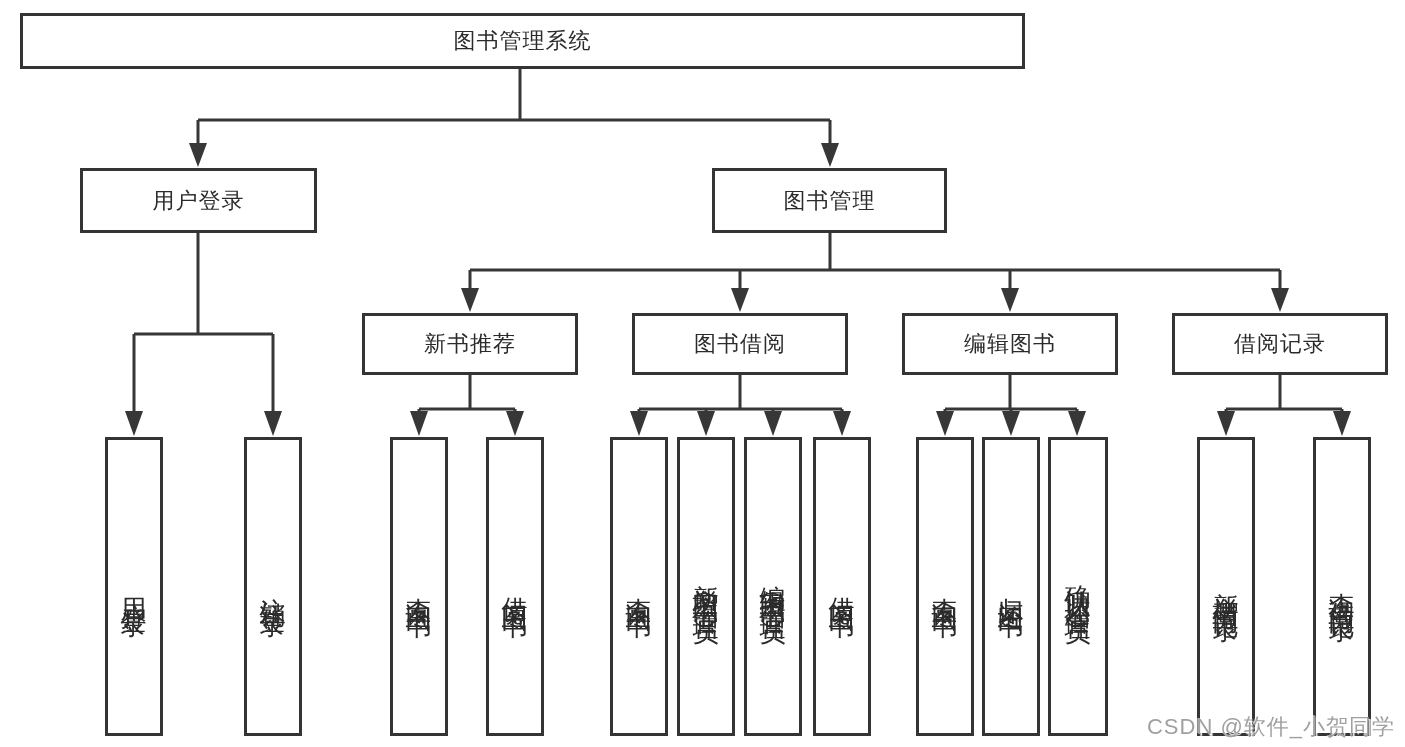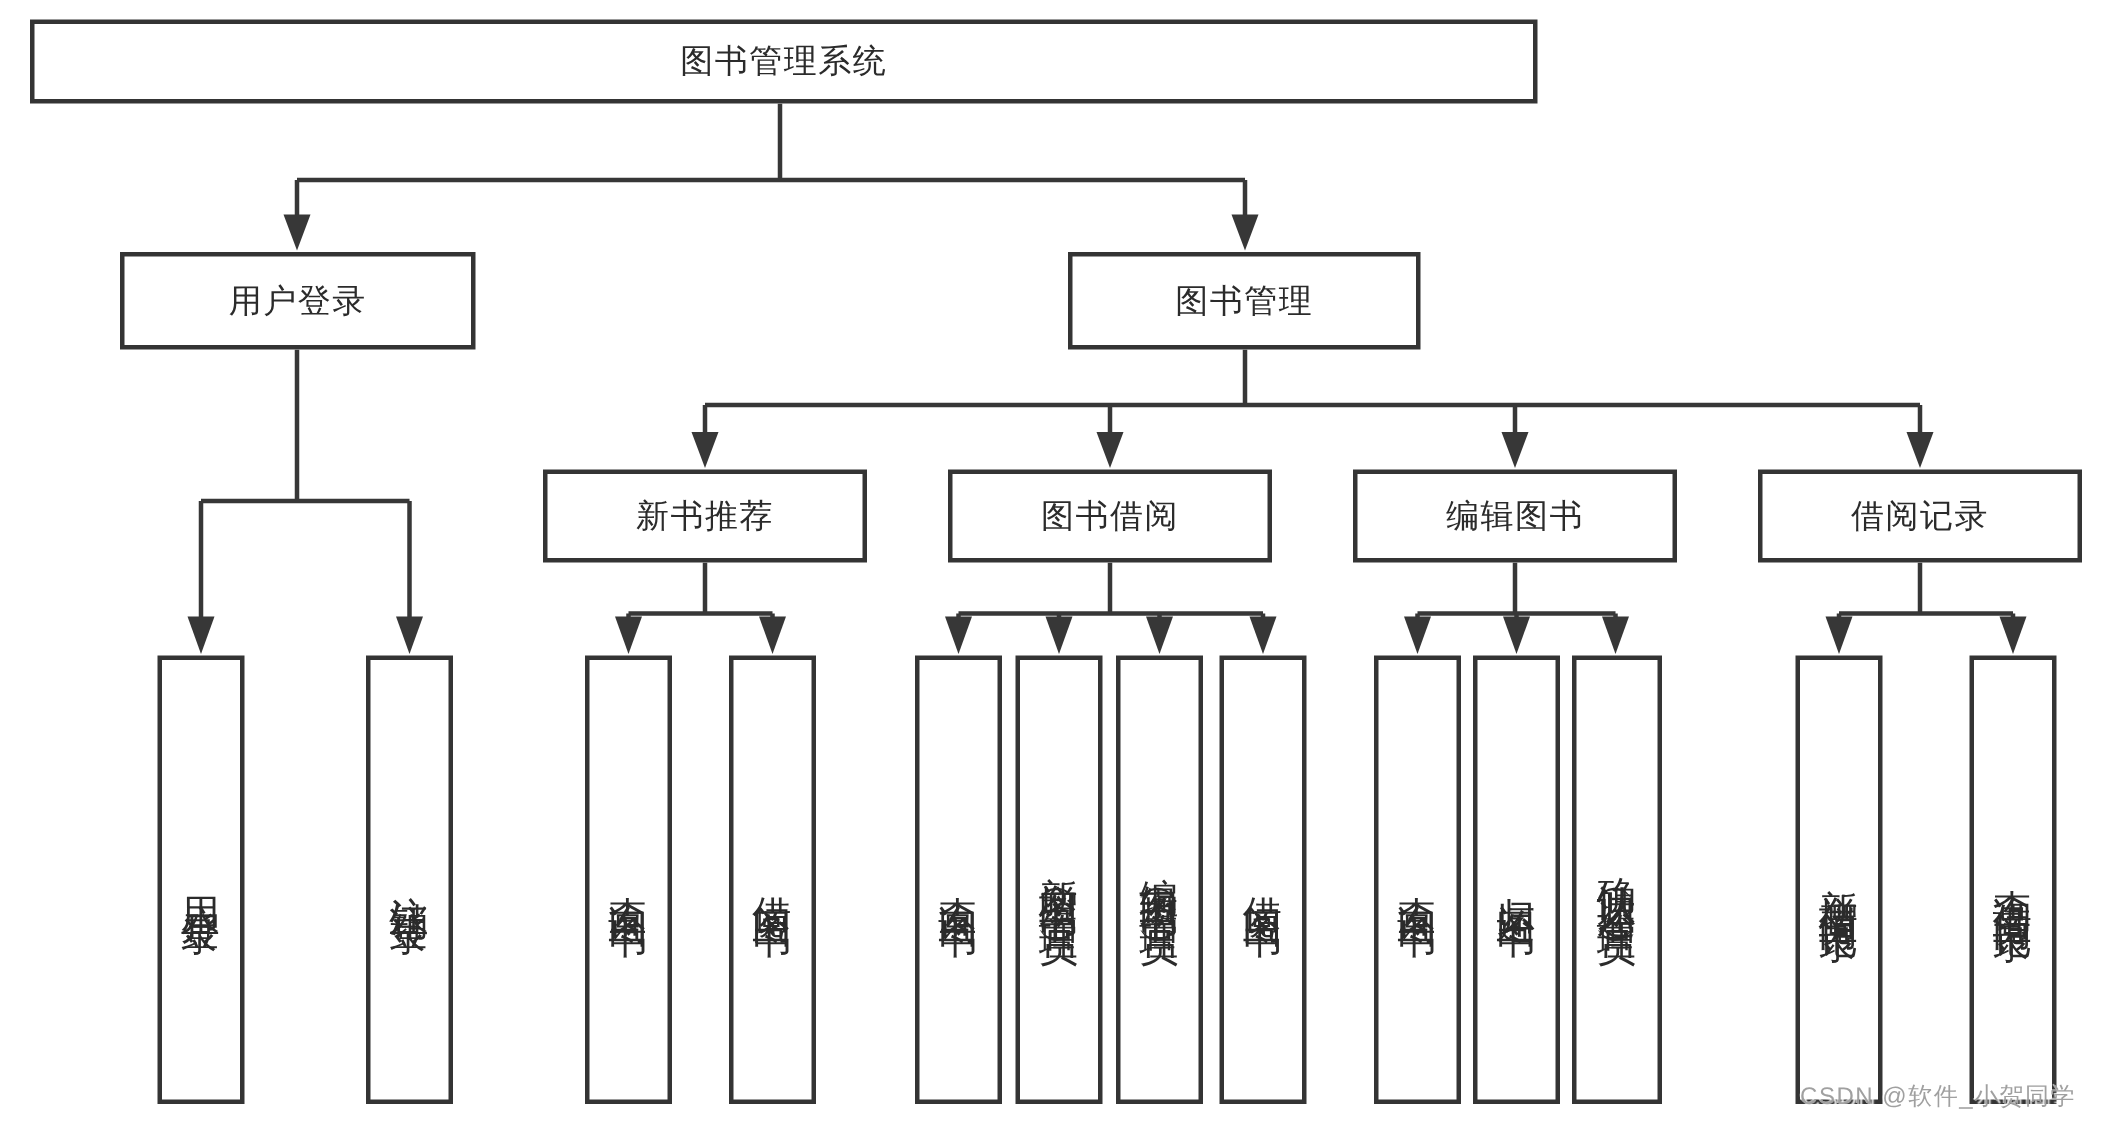--- a/index.html
+++ b/index.html
@@ -33,23 +33,23 @@
   .hbox { letter-spacing: 1px; }
   .vbox {
     writing-mode: vertical-rl;
     text-orientation: mixed;
     font-size: 26px;
     letter-spacing: 5px;
     white-space: normal;
   }
   #watermark {
     position: absolute;
-    right: 21px;
+    right: 10px;
     bottom: 5px;
-    font-size: 16px;
+    font-size: 22px;
     letter-spacing: 1px;
     color: #a0a0a0;
     text-shadow: 2px 2px 1px rgba(255,255,255,0.95), -1px -1px 0 rgba(255,255,255,0.6);
   }
 </style>
 </head>
 <body>
 
 <div id="stage">
 

